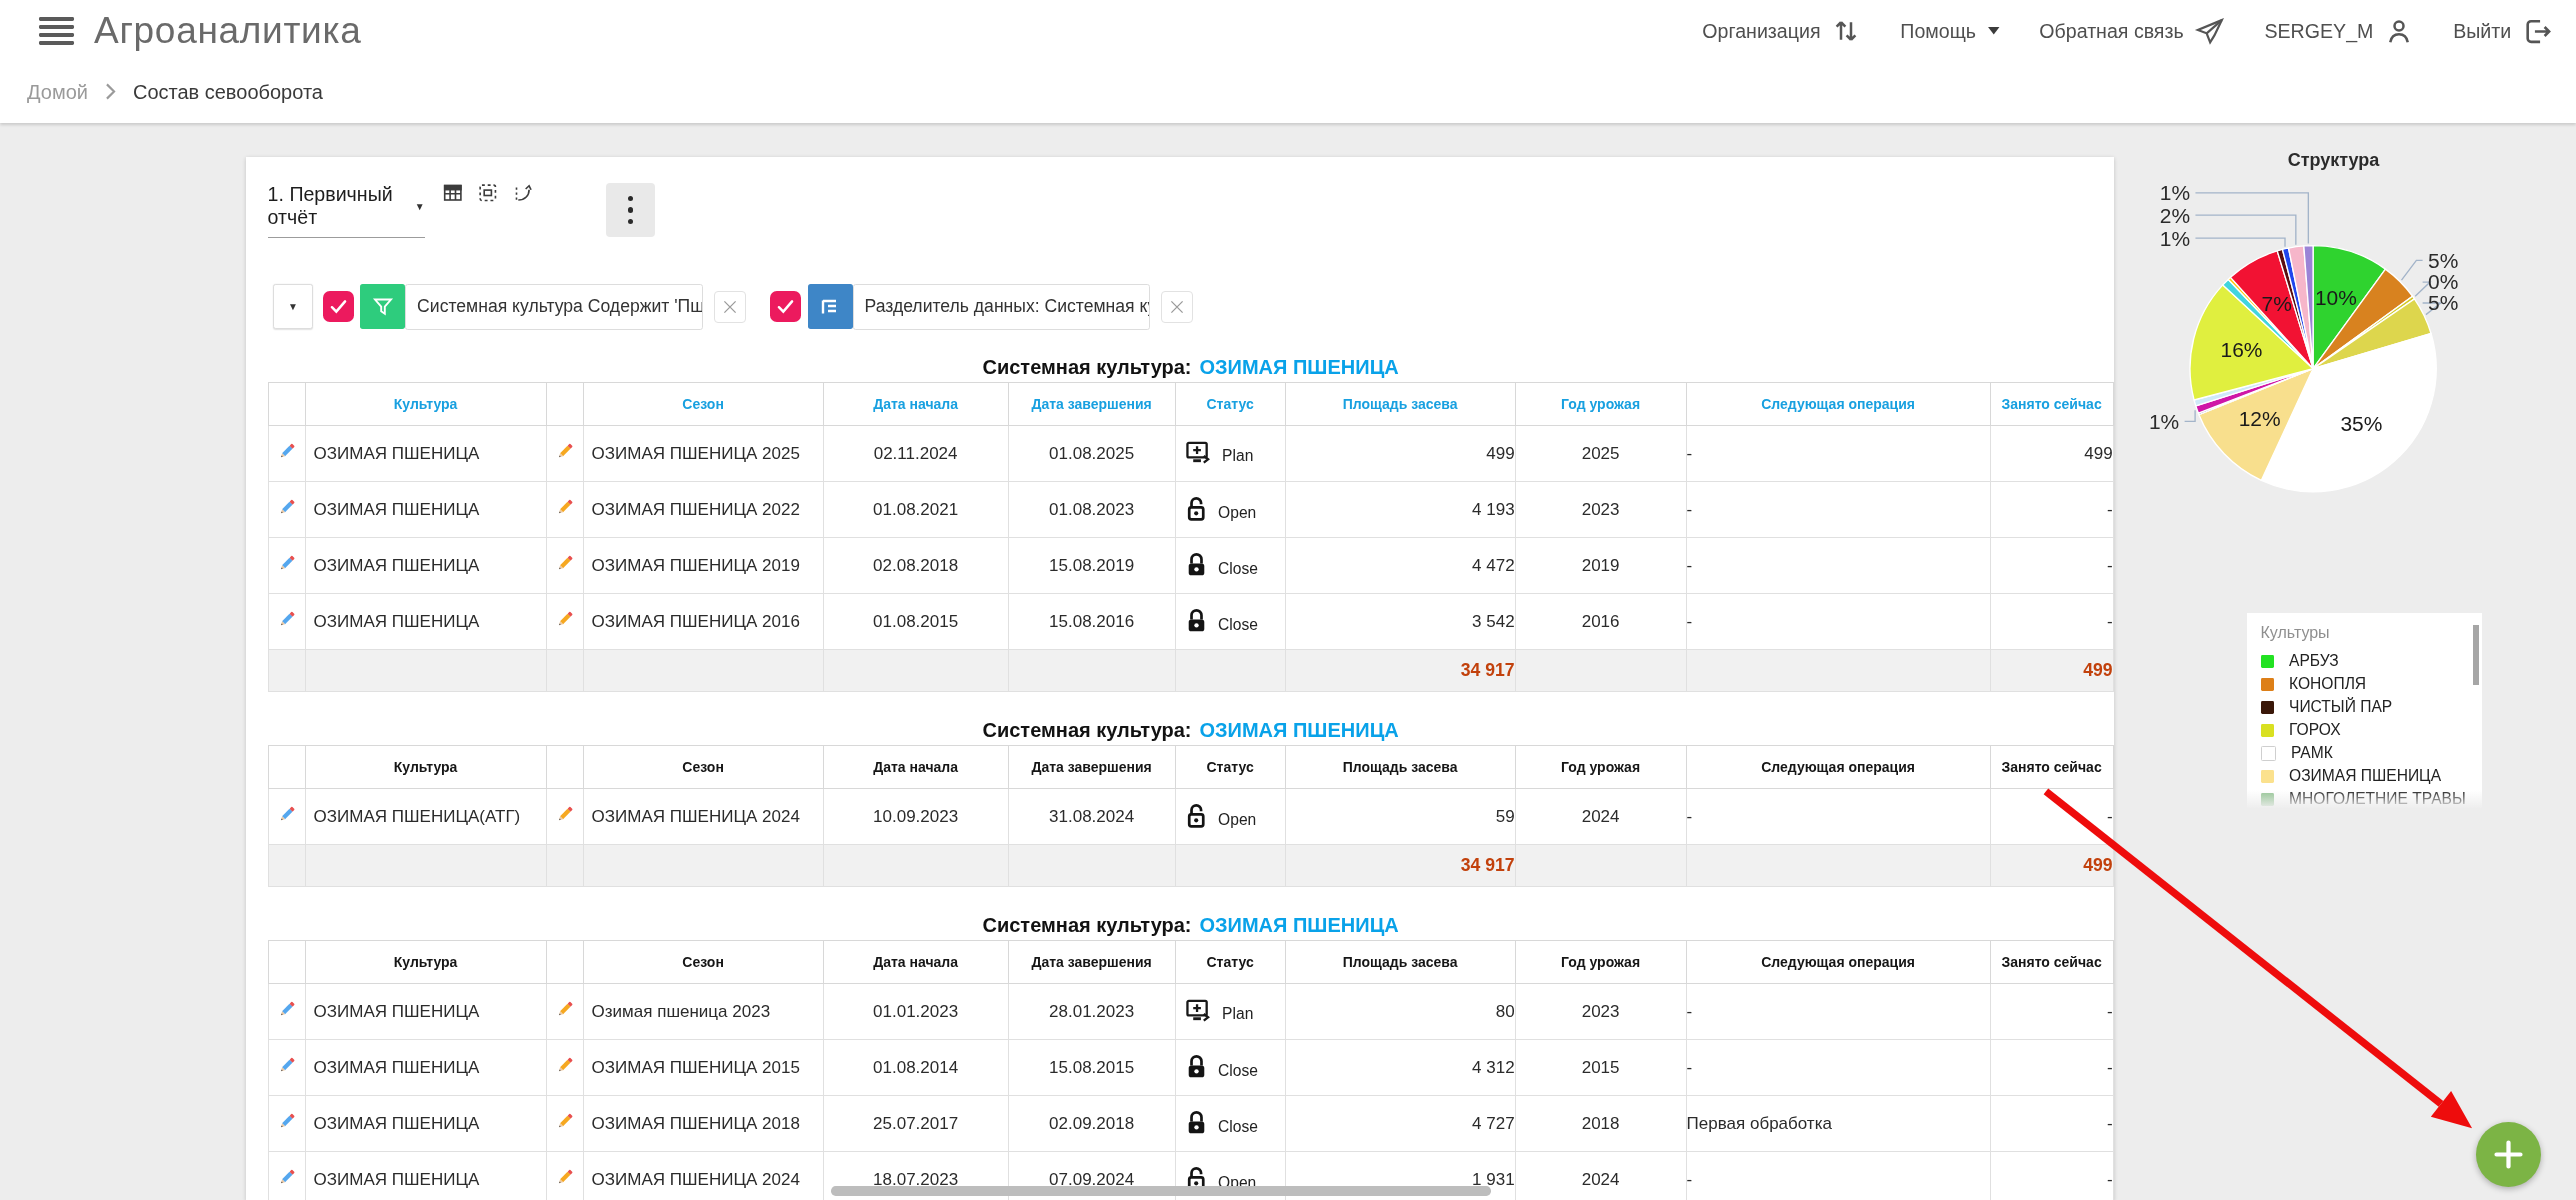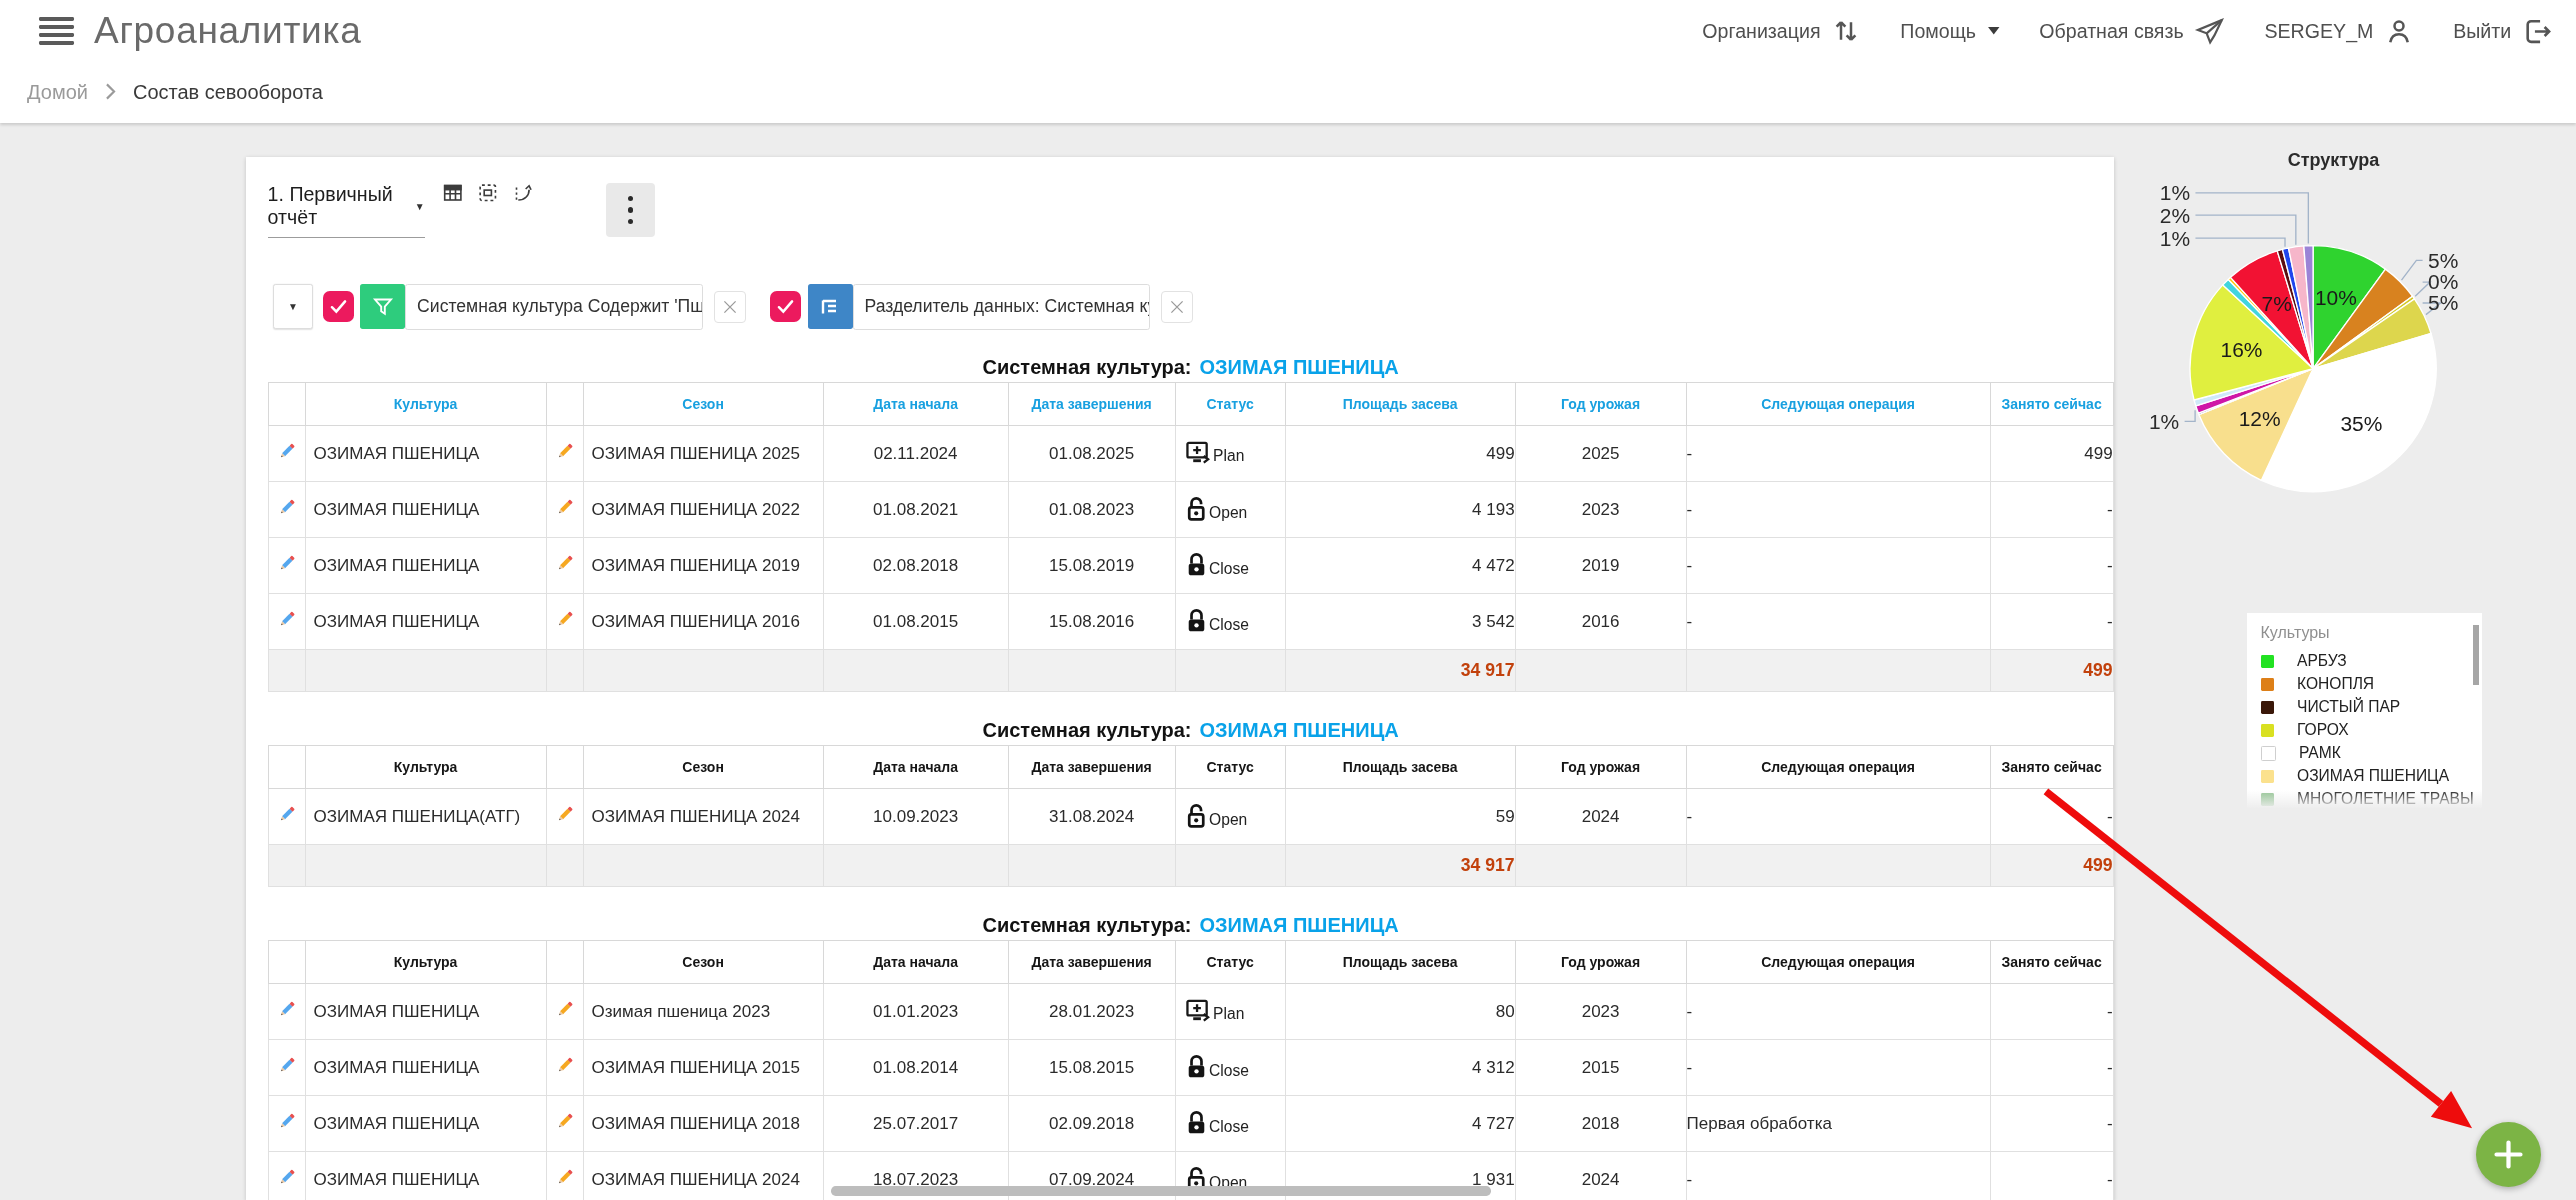--- a/index.html
+++ b/index.html
@@ -41,30 +41,30 @@
   table.grid{border-collapse:collapse;table-layout:fixed;width:1846px;margin-left:21.6px}
   .grid th,.grid td{border:0.7px solid #e0e0e0;overflow:hidden;white-space:nowrap;padding:0}
   .grid thead th{height:42px;font-size:14px;font-weight:bold;text-align:center;border-color:#d8d8d8;background:#fff}
   .grid.blue thead th{color:#18a0e0}
   .grid.black thead th{color:#161616}
   .grid tbody td{height:55px;font-size:17px;color:#2b2b2b;background:#fff}
   .cellflex{display:flex;align-items:center;gap:8px;padding-left:8px}
   .ctr{text-align:center}
   .rgt{text-align:right;padding-right:12px}
   .lft{padding-left:10.8px}
-  .stflex{display:flex;align-items:flex-end;gap:1px;padding-left:9.5px}
+  .stflex{display:flex;align-items:flex-end;gap:10px;padding-left:9.5px}
   .st-label{font-size:15.6px;color:#222;line-height:1;padding-bottom:2px}
   tr.totals td{height:41px;background:#f1f1f1;font-size:17.6px;font-weight:bold;color:#c2410c}
   .hscroll{position:absolute;left:831px;top:1186px;width:660px;height:9.5px;background:#bdbdbd;border-radius:4.7px;z-index:6;cursor:pointer}
   
   .pie-title{position:absolute;left:2117px;top:150px;width:433px;text-align:center;font-size:18px;font-weight:bold;color:#2b2b2b;z-index:2}
   #pieSvg{position:absolute;left:2117px;top:81px;z-index:1}
   .legend{position:absolute;left:2247px;top:613px;width:235px;height:195px;background:#fff;overflow:hidden;z-index:2}
   .legend .lg-title{margin:10.8px 0 8px 13.5px;font-size:16px;color:#8f8f8f}
-  .lg-item{display:flex;align-items:center;gap:23px;height:23px;margin-left:13.5px;cursor:pointer}
+  .lg-item{display:flex;align-items:center;gap:15px;height:23px;margin-left:13.5px;cursor:pointer}
   .lg-sw{width:13.5px;height:13.5px;border-radius:1.4px;flex:0 0 auto}
   .lg-lab{font-size:15.6px;color:#222;white-space:nowrap}
   .lg-fade{position:absolute;left:0;bottom:0;width:100%;height:17.6px;background:linear-gradient(rgba(255,255,255,0),rgba(237,237,237,.95));pointer-events:none}
   .lg-thumb{position:absolute;right:2.7px;top:12px;width:6.8px;height:60px;background:#a6a6a6;cursor:pointer}
   .fab{position:absolute;left:2476px;top:1122px;width:65px;height:65px;border-radius:50%;background:#7cb445;box-shadow:0 2px 6.8px rgba(0,0,0,.28);display:flex;align-items:center;justify-content:center;cursor:pointer;z-index:4}
   #arrowSvg{position:absolute;left:2029px;top:771px;z-index:5;pointer-events:none}
 </style>
 </head>
 <body>
 

